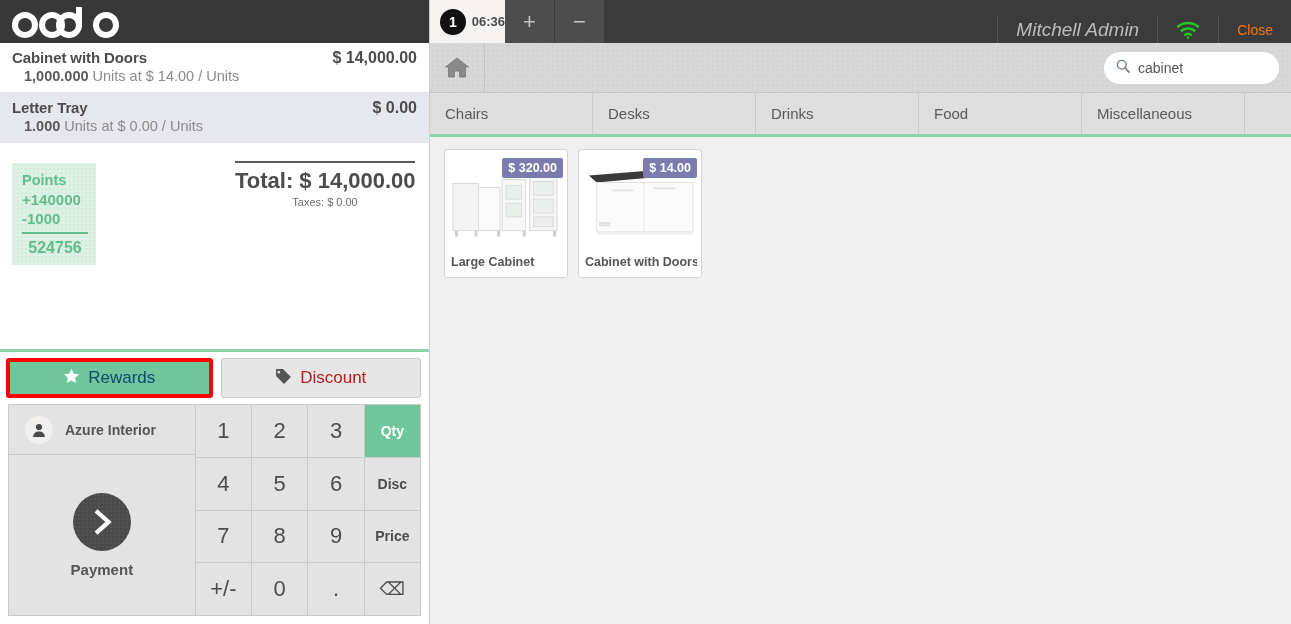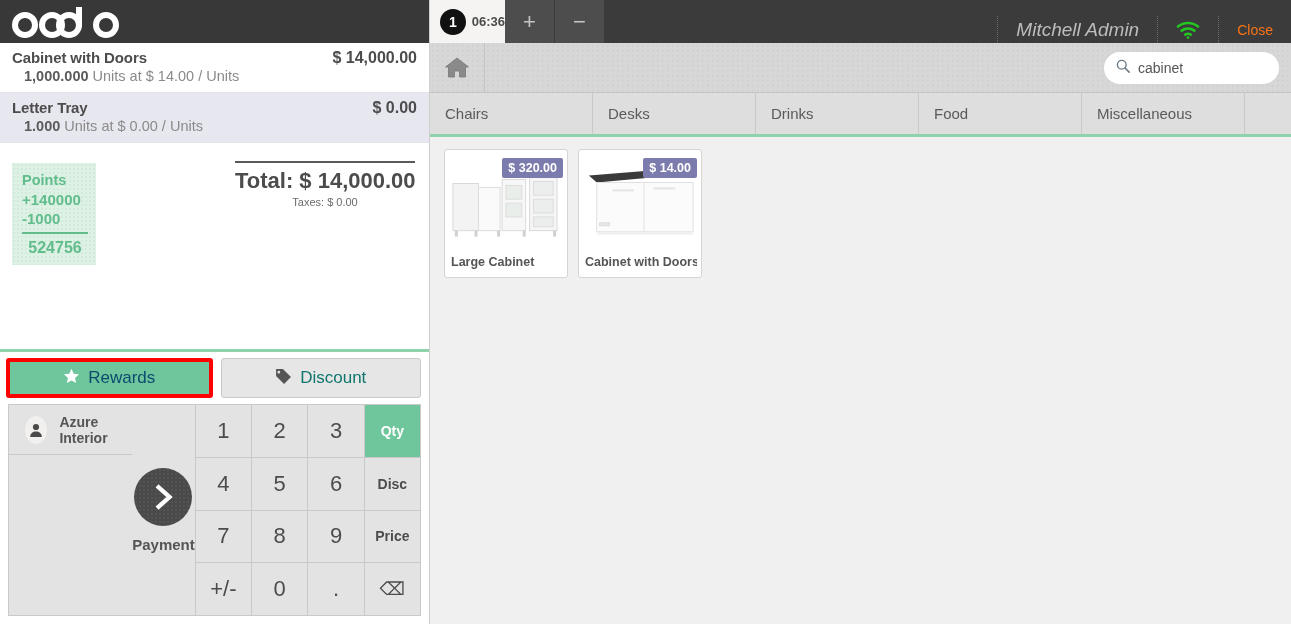--- a/index.html
+++ b/index.html
@@ -83,29 +83,29 @@
     flex: 1; height: 40px;
     display: flex; align-items: center; justify-content: center; gap: 8px;
     font-size: 17px; border-radius: 3px; cursor: pointer;
   }
   #rewards-button {
     background: #6fc69c; color: #0c4a6e;
     border: 4px solid #fd0000;
     margin-left: -2px;
   }
   #discount-button {
-    background: #e6e6e6; color: #0f766e;
+    background: #e6e6e6; color: #b91c1c;
     border: 1px solid #c9c9c9;
   }
   .act-ico { font-size: 16px; line-height: 1; }
 
   
   .bottom-area { display: flex; padding: 0 8px 8px 8px; gap: 0; height: 220px; }
   .left-stack {
-    width: 190px; display: flex; flex-direction: row;
+    width: 190px; display: flex; flex-direction: column;
     border: 1px solid #c9c9c9; background: #e3e3e3;
   }
   #customer-button {
     height: 50px; display: flex; align-items: center; gap: 12px;
     padding-left: 16px; border-bottom: 1px solid #c9c9c9; cursor: pointer;
   }
   .avatar {
     width: 28px; height: 28px; border-radius: 50%;
     background: #f2f0ee; display: flex; align-items: center; justify-content: center;
   }

